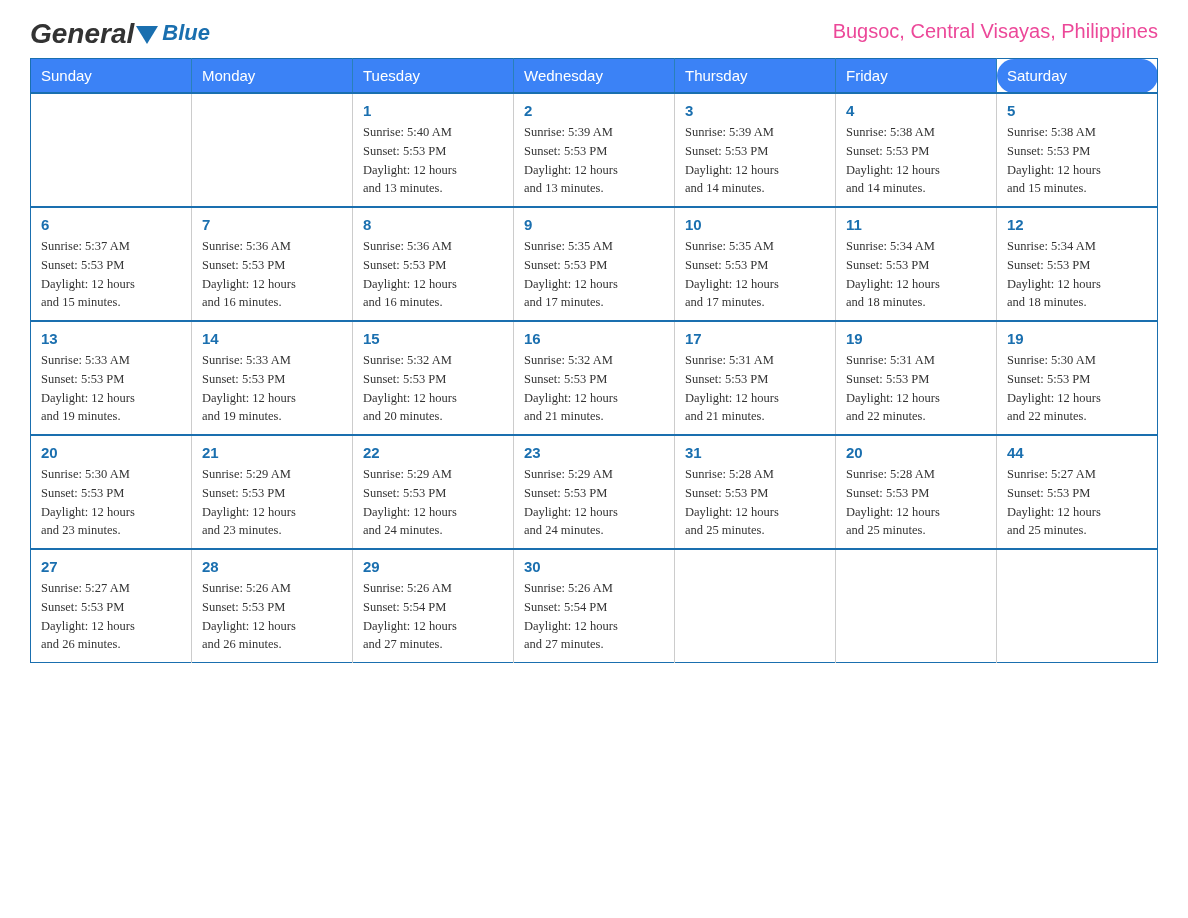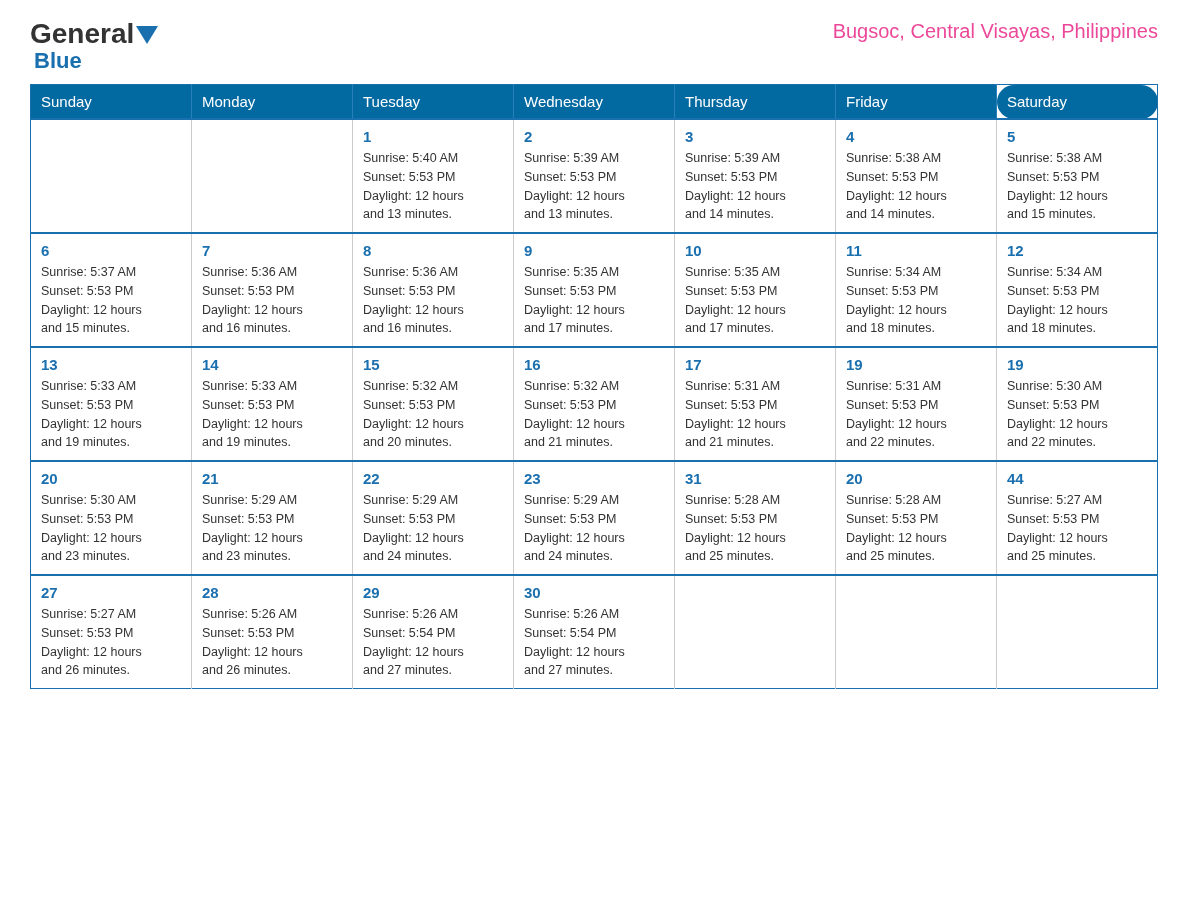--- a/index.html
+++ b/index.html
@@ -12,22 +12,23 @@
       padding: 20px 30px;
     }
     .header {
       display: flex;
       justify-content: space-between;
       align-items: flex-start;
       margin-bottom: 10px;
     }
     .logo {
       display: flex;
-      flex-direction: column;
+      flex-direction: row;
       align-items: flex-start;
+      font-style: italic;
     }
     .logo-text {
       font-size: 28px;
       font-weight: bold;
       color: #333;
       line-height: 1;
     }
     .logo-line2 {
       color: #1a6faf;
       font-size: 22px;
@@ -47,21 +48,21 @@
       font-size: 20px;
       font-weight: normal;
       color: #ec4899;
     }
     .calendar {
       width: 100%;
       border-collapse: collapse;
       border: 1px solid #1a6faf;
     }
     .calendar thead tr {
-      background-color: #0369a1;
+      background-color: #3b82f6;
     }
     .calendar thead th {
       color: #fff;
       font-size: 15px;
       font-weight: normal;
       padding: 8px 10px;
       text-align: left;
       border-right: 1px solid #2980b9;
       width: calc(100% / 7);
     }
@@ -88,20 +89,21 @@
       font-size: 15px;
       font-weight: bold;
       color: #1a6faf;
       display: block;
       margin-bottom: 4px;
     }
     .day-info {
       font-size: 12.5px;
       color: #333;
       line-height: 1.5;
+      font-family: Liberation Serif, serif;
     }
     .empty-cell {
       background: #fff;
     }
   </style>
 </head>
 <body>
 
 <div class="header">
   <div class="logo">

